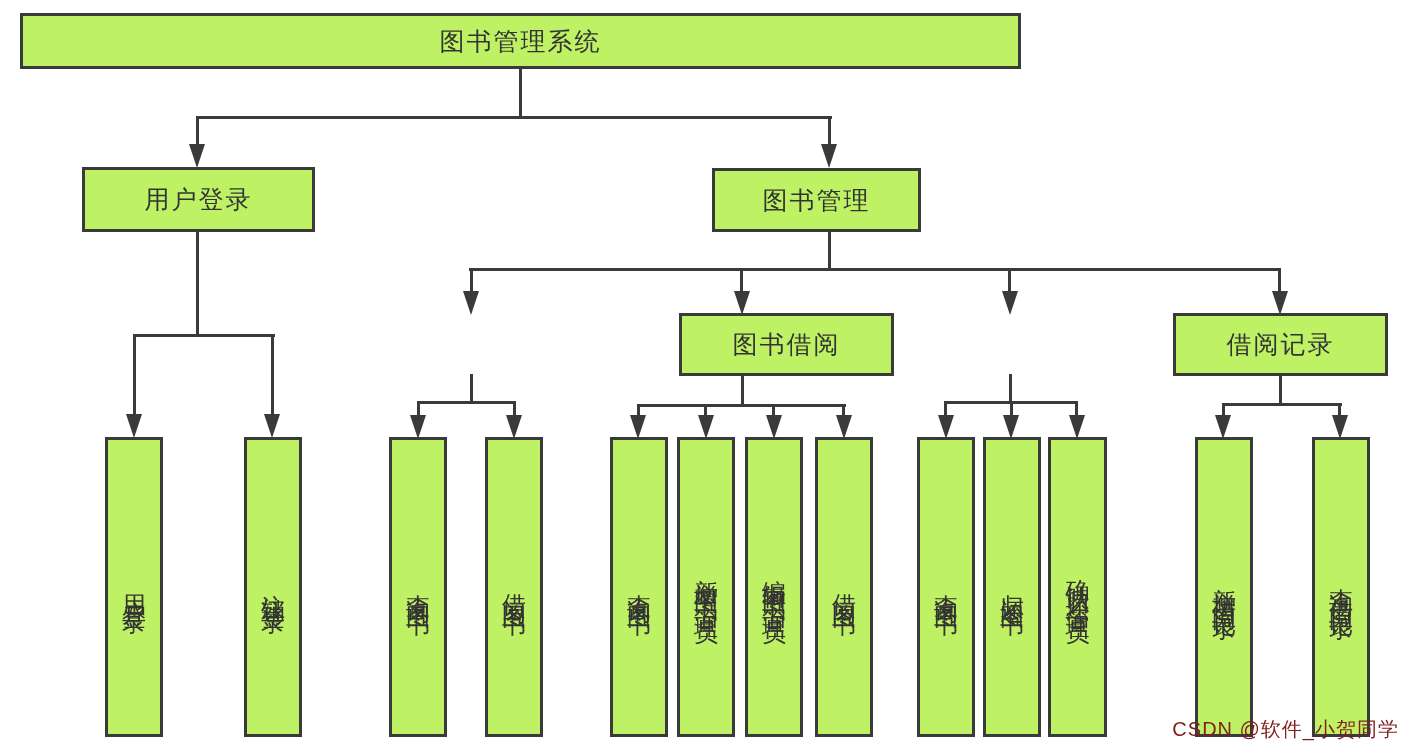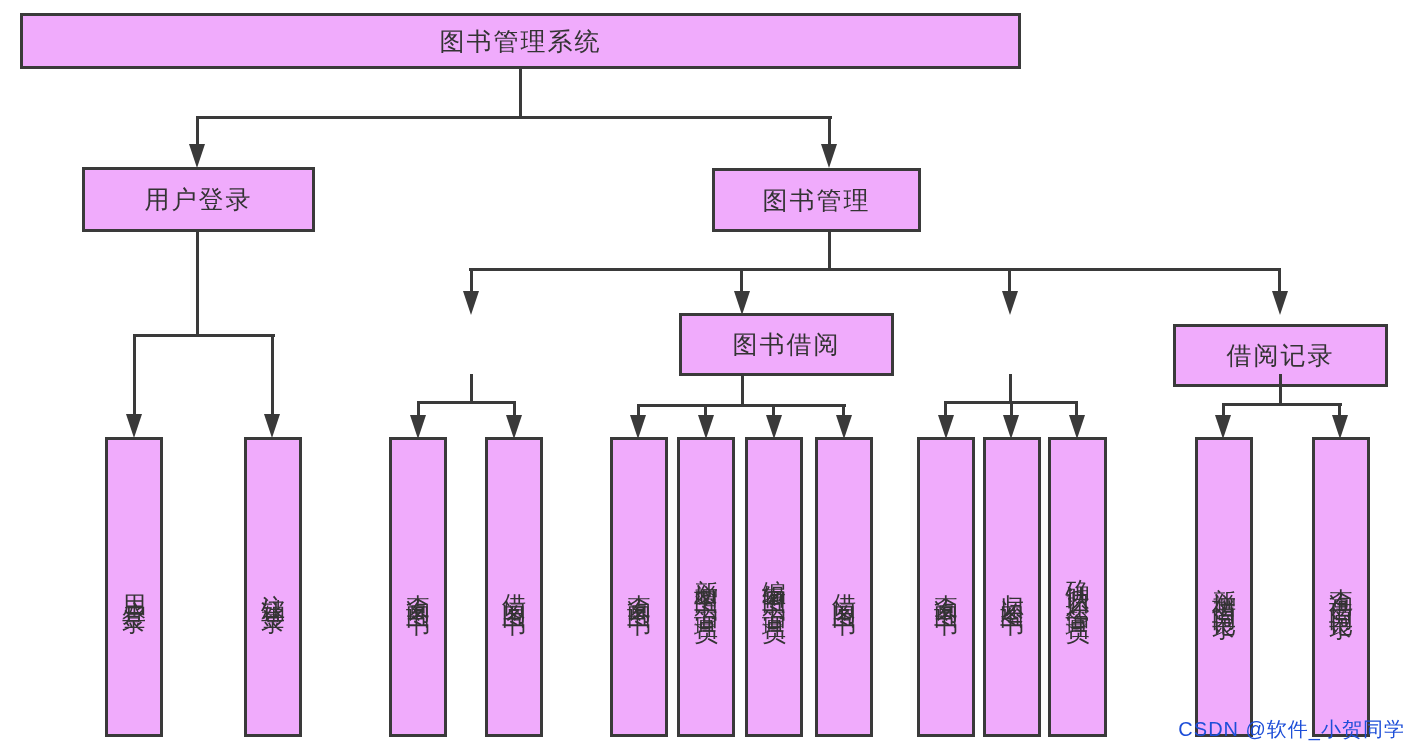--- a/index.html
+++ b/index.html
@@ -12,21 +12,21 @@
     position: relative;
     width: 1405px;
     height: 747px;
     background: #ffffff;
     overflow: hidden;
   }
   .box {
     position: absolute;
     box-sizing: border-box;
     border: 3px solid #3a3a3a;
-    background: #f0abfc;
+    background: #bef264;
     display: flex;
     align-items: center;
     justify-content: center;
   }
   .hlbl {
     font-size: 25px;
     color: #333333;
     letter-spacing: 2px;
     white-space: nowrap;
   }
@@ -51,24 +51,24 @@
   .arr {
     position: absolute;
     width: 0;
     height: 0;
     border-left: 8px solid transparent;
     border-right: 8px solid transparent;
     border-top: 24px solid #3a3a3a;
   }
   .watermark {
     position: absolute;
-    right: 0;
+    right: 6px;
     bottom: 4px;
     font-size: 20px;
-    color: #1d4ed8;
+    color: #7f1d1d;
     letter-spacing: 1px;
     z-index: 5;
     white-space: nowrap;
   }
 </style>
 </head>
 <body>
 
 <div class="canvas">
 
@@ -104,21 +104,21 @@
   <div class="vline" style="left:740px; top:268px; height:26px;"></div>
   <div class="arr" style="left:734px; top:291px;"></div>
   <div class="vline" style="left:1008px; top:268px; height:26px;"></div>
   <div class="arr" style="left:1002px; top:291px;"></div>
   <div class="vline" style="left:1278px; top:268px; height:26px;"></div>
   <div class="arr" style="left:1272px; top:291px;"></div>
 
   <div class="box" style="left:635px; top:313px; width:215px; height:63px;margin-left:44px;">
     <span class="hlbl">图书借阅</span>
   </div>
-  <div class="box" style="left:1173px; top:324px; width:215px; height:63px;">
+  <div class="box" style="left:1173px; top:313px; width:215px; height:63px;">
     <span class="hlbl">借阅记录</span>
   </div>
 
   <div class="vline" style="left:470px; top:374px; height:30px;"></div>
   <div class="hline" style="left:417px; top:401px; width:99px;"></div>
   <div class="vline" style="left:417px; top:401px; height:16px;"></div>
   <div class="arr" style="left:410px; top:415px;"></div>
   <div class="vline" style="left:513px; top:401px; height:16px;"></div>
   <div class="arr" style="left:506px; top:415px;"></div>
 

